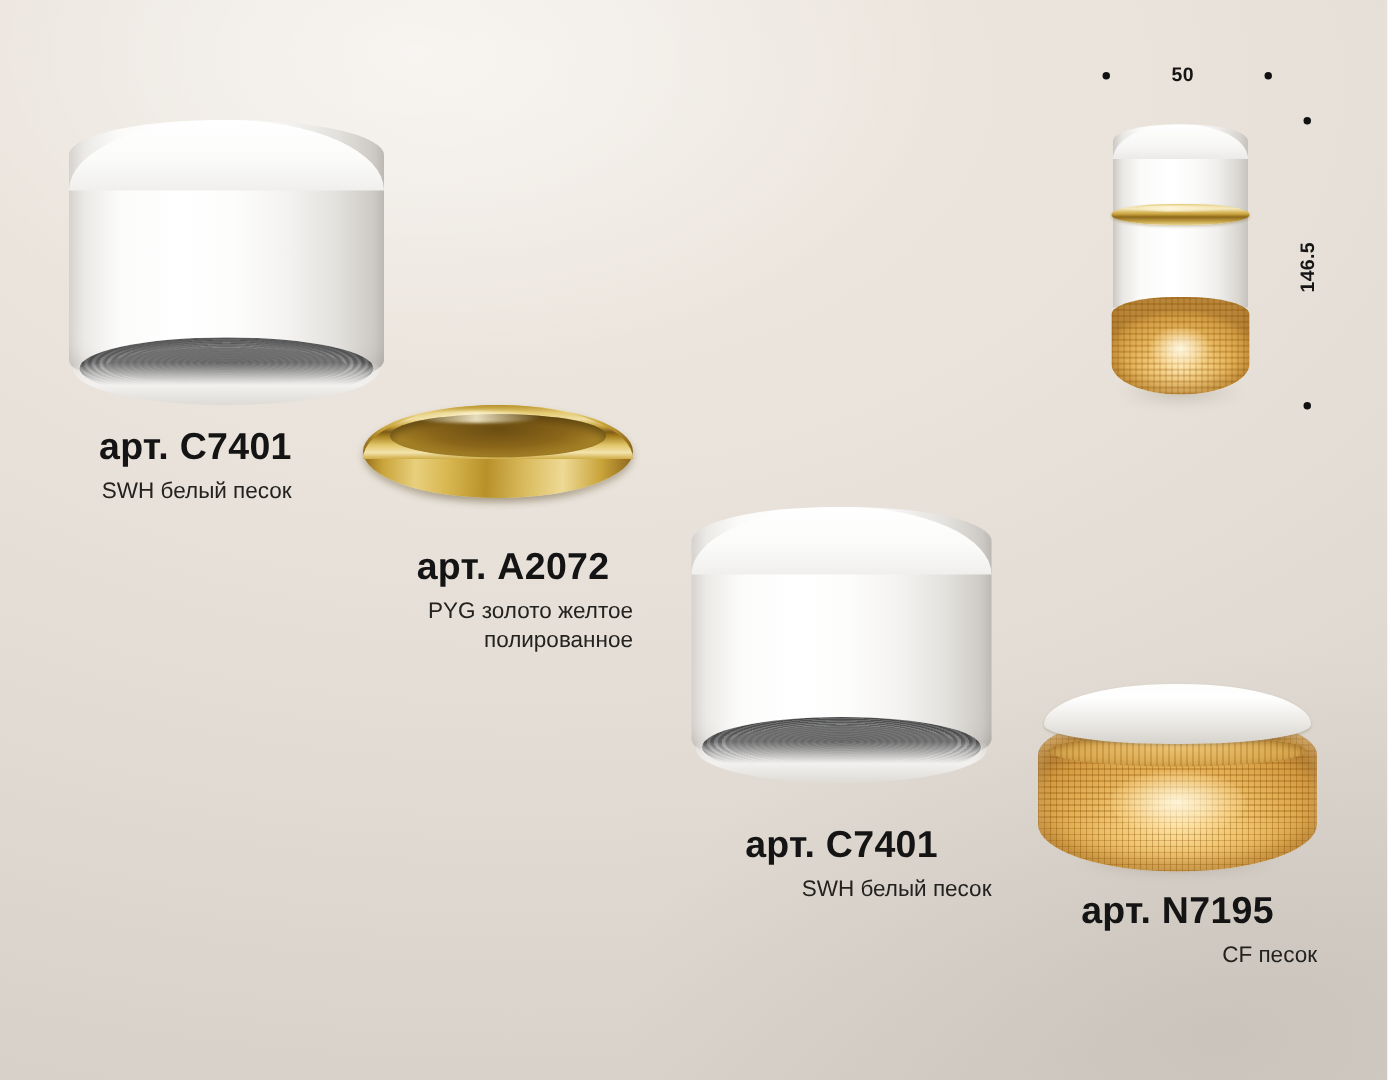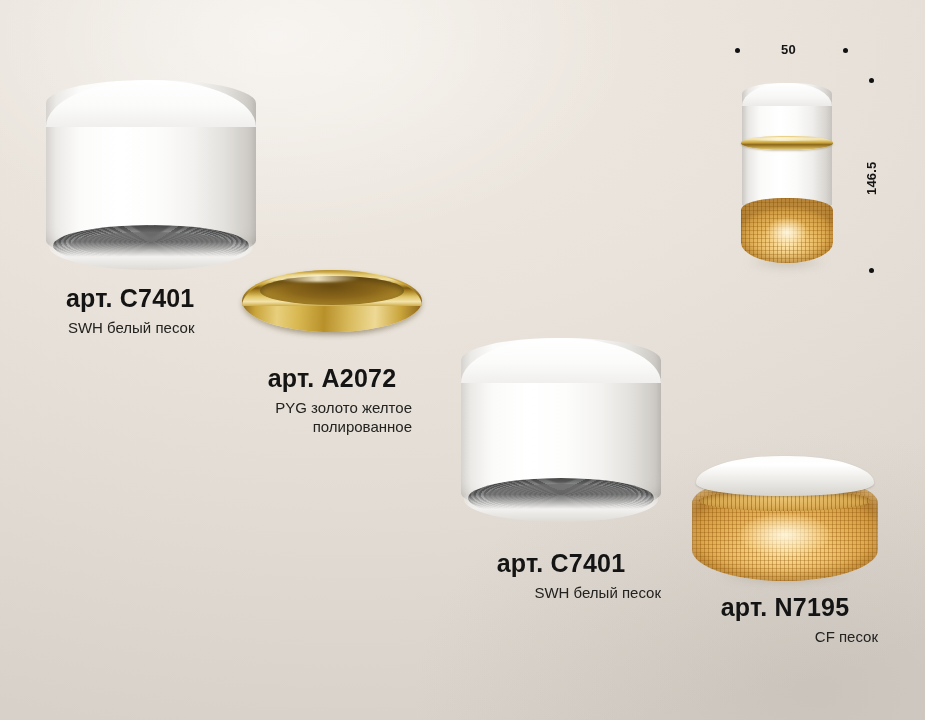--- a/index.html
+++ b/index.html
@@ -233,21 +233,21 @@
   </div>
 
   <div class="product ring" style="left:242px;top:270px;width:180px;height:62px;">
     <div class="rshadow"></div>
     <div class="outer"></div>
     <div class="band"></div>
     <div class="inner"></div>
     <div class="hl"></div>
   </div>
 
-  <div class="caption center" style="left:252px;top:365px;width:160px;">
+  <div class="caption center" style="left:262px;top:365px;width:160px;">
     <div class="art">
       <span>арт.</span>
       <span class="code">A2072</span>
     </div>
     <div class="sub">
       <div>PYG золото желтое</div>
       <div>полированное</div>
     </div>
   </div>
 

